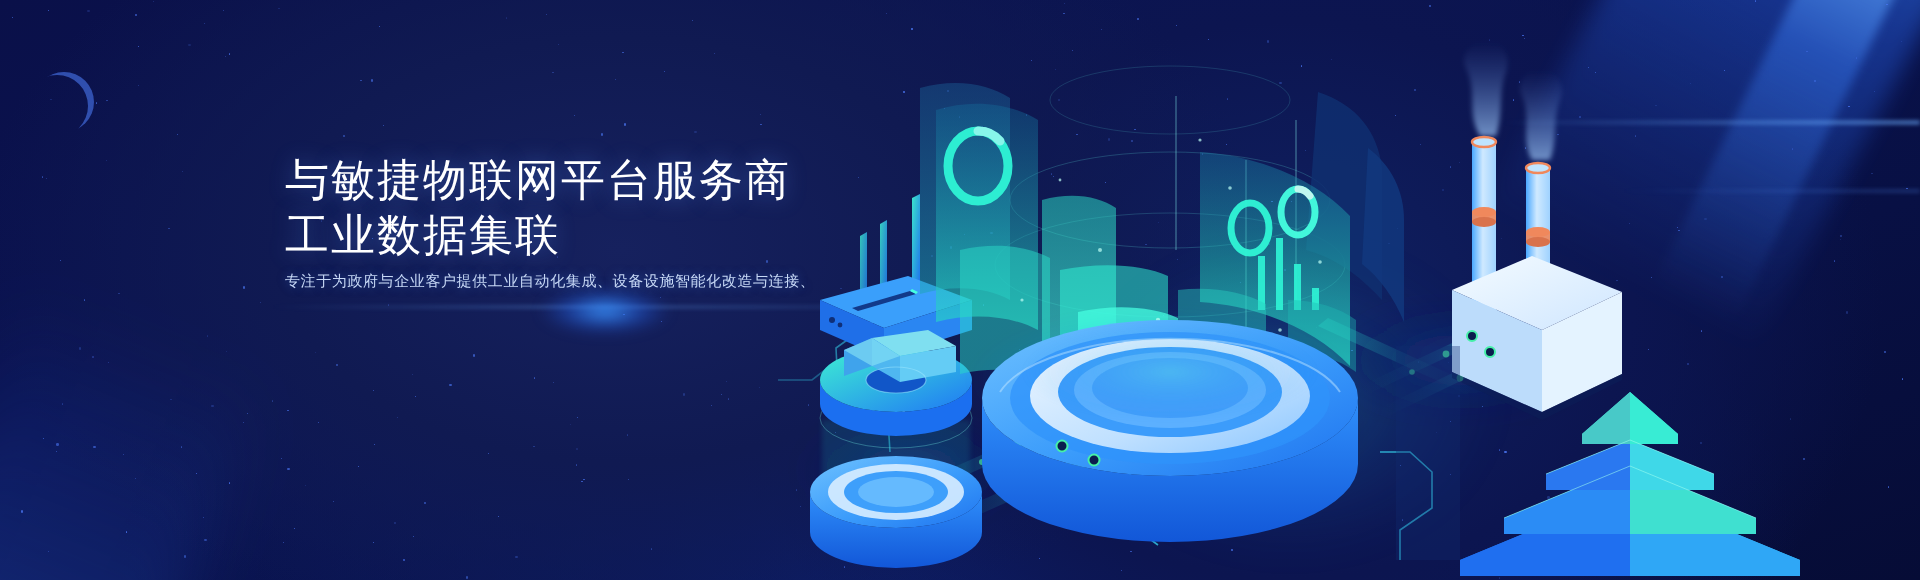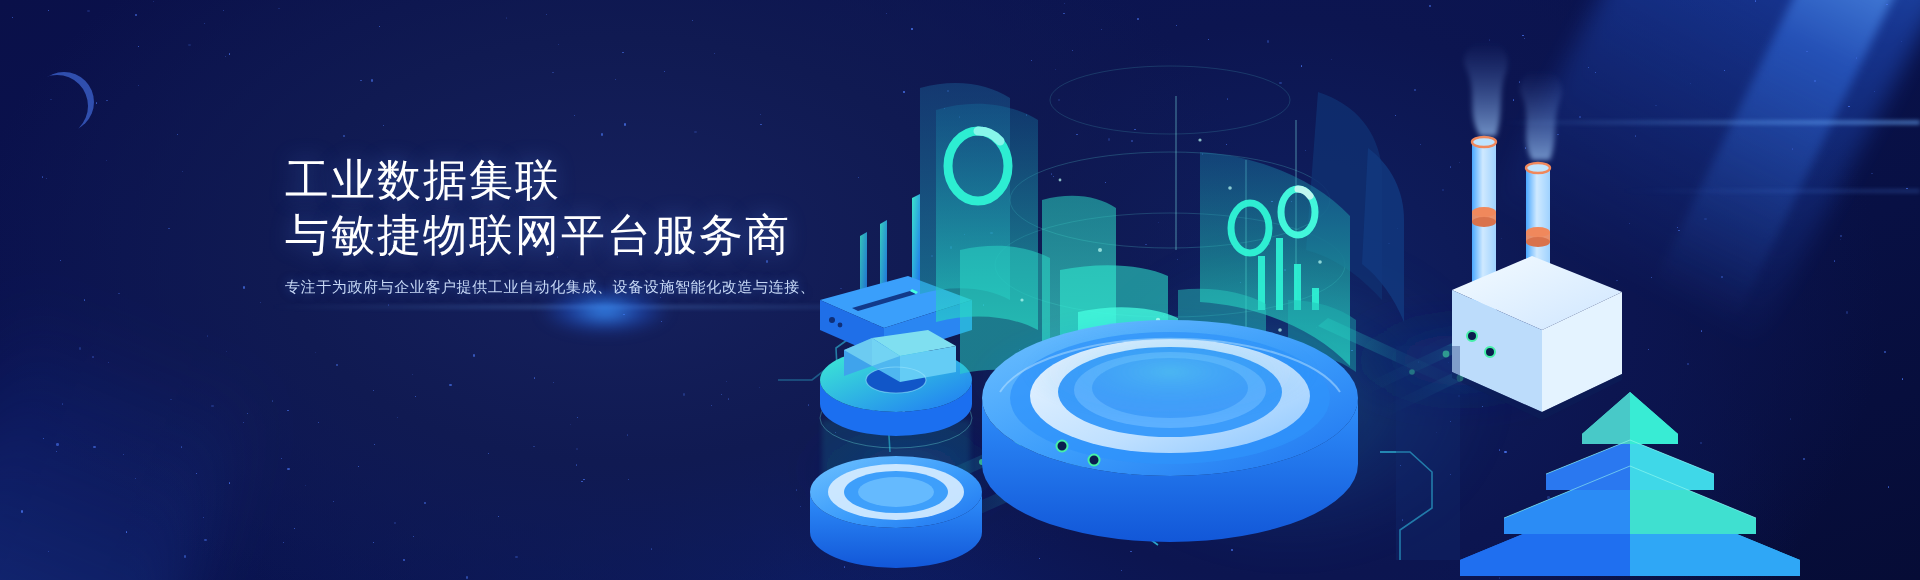--- a/index.html
+++ b/index.html
@@ -70,21 +70,21 @@
   .headline {
     color:#ffffff;
     font-size:44px;
     line-height:55px;
     letter-spacing:2px;
     font-weight:400;
     text-shadow:0 0 22px rgba(90,150,255,.45);
     white-space:nowrap;
   }
   .subtitle {
-    margin-top:12px;
+    margin-top:6px;
     color:#c7d8f5;
     font-size:15px;
     line-height:25px;
     letter-spacing:.6px;
     text-shadow:0 0 10px rgba(60,120,230,.5);
     white-space:nowrap;
   }
   .text-glow {
     position:absolute; left:540px; top:288px;
     width:130px; height:46px;
@@ -432,22 +432,22 @@
       <div class="star" style="left: 372.1px; top: 237.7px; width: 1.4px; height: 1.4px; background: rgb(79, 125, 255); opacity: 0.77;"></div>
       <div class="star" style="left: 183.8px; top: 555.2px; width: 2.4px; height: 2.4px; background: rgb(79, 125, 255); opacity: 0.48;"></div>
       <div class="star" style="left: 1331.1px; top: 58.6px; width: 1.4px; height: 1.4px; background: rgb(79, 125, 255); opacity: 0.25;"></div>
       <div class="star" style="left: 1634.7px; top: 135.2px; width: 1.4px; height: 1.4px; background: rgb(79, 125, 255); opacity: 0.4;"></div>
     </div>
 
   <div class="text-underglow"></div>
   <div class="text-glow"></div>
 
   <div class="copy">
+    <div class="headline">与敏捷物联网平台服务商</div>
     <div class="headline">工业数据集联</div>
-    <div class="headline">与敏捷物联网平台服务商</div>
     <div class="subtitle">专注于为政府与企业客户提供工业自动化集成、设备设施智能化改造与连接、</div>
   </div>
 
   <div class="ghost-glow"></div>
 
   <div id="illus">
   <svg width="1160" height="580" viewBox="0 0 1160 580" xmlns="http://www.w3.org/2000/svg">
     <defs>
       <linearGradient id="gTeal" x1="0" y1="0" x2="0" y2="1">
         <stop offset="0%" stop-color="#1a7fa8" stop-opacity=".55"></stop>

